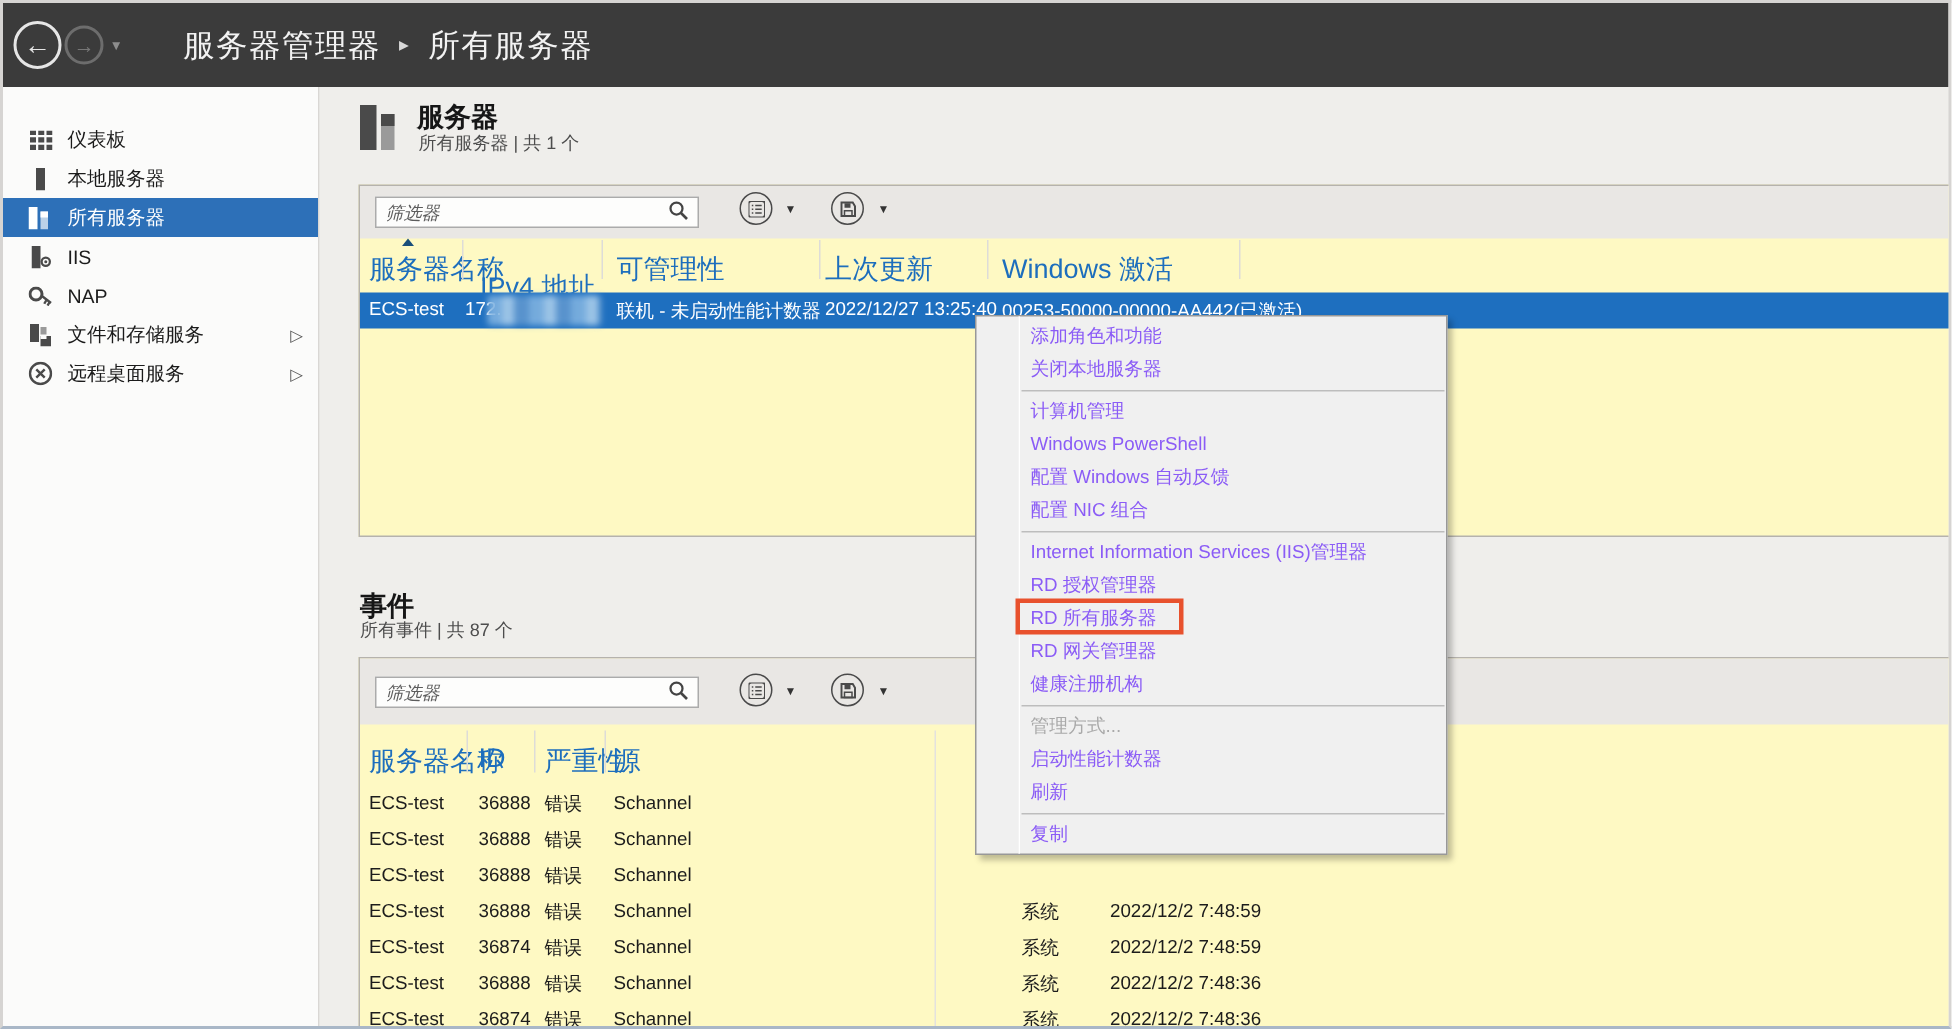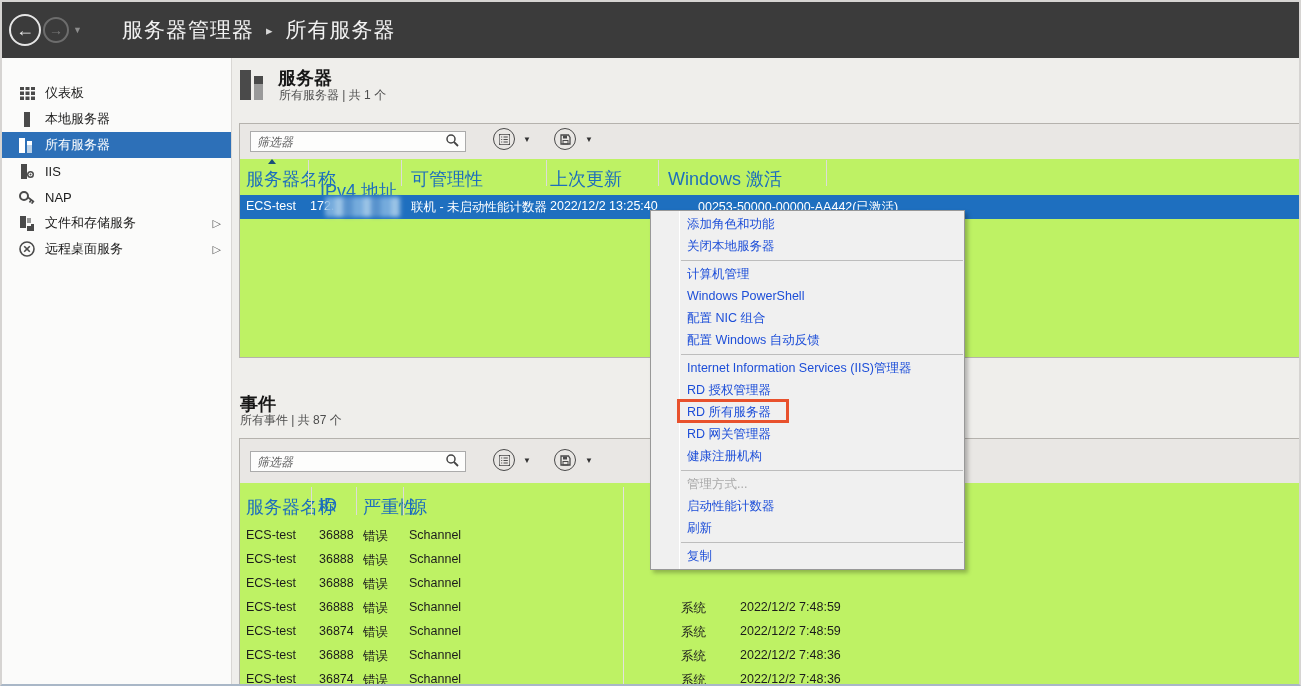--- a/index.html
+++ b/index.html
@@ -14,32 +14,32 @@
   .navbtn { width:32px; height:32px; border-radius:50%; display:flex; align-items:center; justify-content:center;
             font-size:18px; line-height:1; }
   .navbtn.back { margin-left:7px; border:2px solid #e6e6e6; color:#e6e6e6; }
   .navbtn.fwd  { margin-left:2px; width:26px; height:26px; border:2px solid #6d6d6d; color:#777; font-size:14px; }
   .nav-caret { color:#8d8d8d; font-size:9px; margin-left:4px; }
   .title-wrap { margin-left:40px; display:flex; align-items:center; gap:12px; color:#f2f2f2;
                 font-size:21px; letter-spacing:1px; }
   .title-sep { font-size:13px; color:#d8d8d8; }
 
   
-  .sidebar { position:absolute; left:0; top:56px; width:230px; height:628px; background:#fbfbfa;
+  .sidebar { position:absolute; left:0; top:56px; width:211px; height:628px; background:#fbfbfa;
              border-right:1px solid #d9d7d4; padding-top:22px; }
   .side-item { position:relative; height:26px; display:flex; align-items:center; cursor:default; }
   .side-item .sicon { width:20px; margin-left:15px; display:flex; justify-content:center; color:#4a4a4a; }
   .side-item .slabel { margin-left:8px; font-size:13px; color:#1b1b1b; }
   .side-item.selected { background:#2d70b8; }
   .side-item.selected .slabel { color:#fff; }
   .side-item.selected .sicon { color:#cfe0f2; }
   .side-item .expand { position:absolute; right:10px; color:#555; font-size:11px; }
 
   
-  .tile { position:absolute; background:#bef264; border:1px solid #b5b2ad;padding-left:41px; }
+  .tile { position:absolute; background:#fef9c3; border:1px solid #b5b2ad;padding-left:41px; }
   .tile-toolbar { position:absolute; left:0; top:0; width:100%; background:#e9e7e4; }
   .filterbox { position:absolute; left:10px; top:7px; width:216px; height:21px; background:#fdfdfc;
                border:1px solid #ababab; display:flex; align-items:center; }
   .filterbox input { flex:1; border:none; outline:none; background:transparent; font-size:12px;
                      padding:0 4px 0 6px; font-family:inherit; }
   .filterbox input::placeholder { font-style:italic; color:#5c5c5c; opacity:1; }
   .circlebtn { position:absolute; top:4px; width:22px; height:22px; border-radius:50%;
                border:1.6px solid #4a4a4a; display:flex; align-items:center; justify-content:center; color:#4a4a4a; }
   .btn-caret { position:absolute; top:11px; color:#333; font-size:8px; }
   .col-header { position:absolute; color:#1d6ebd; font-size:18px; white-space:nowrap; }
@@ -60,21 +60,21 @@
   
   .ev-row { position:absolute; left:0; width:100%; height:24px; }
   .ev-divider { position:absolute; width:1px; background:#e3e2de; }
 
   
   .ctx-menu { position:absolute; left:648px; top:208px; width:315px; background:#f0f0f0;
               border:1px solid #989898; box-shadow:3px 3px 4px rgba(0,0,0,.25); padding:2px 0; z-index:50; }
   .ctx-gutter { position:absolute; left:28px; top:0; bottom:0; width:1px; background:#e2e2e2;
                 border-right:1px solid #fff; }
   .ctx-item { position:relative; height:22px; line-height:22px; padding-left:36px; font-size:12.5px;
-              color:#1d4ed8; white-space:nowrap; cursor:default; }
+              color:#8b5cf6; white-space:nowrap; cursor:default; }
   .ctx-item.disabled { color:#a9a9a9; }
   .ctx-sep { height:1px; background:#bdbdbd; margin:3px 1px 2px 30px; }
   .red-box { position:absolute; left:26px; top:-2px; width:112px; height:24px;
              border:3px solid #e8512d; z-index:60; }
 </style>
 </head>
 <body>
 
 <div class="screen">
 
@@ -226,22 +226,22 @@
       <span class="hdr-divider" style="left:306px; top:36px; height:26px;"></span>
       <span class="hdr-divider" style="left:418px; top:36px; height:26px;"></span>
       <span class="hdr-divider" style="left:586px; top:36px; height:26px;"></span>
     </div>
 
     <div class="sel-row" style="top:71px;">
       <span class="cell" style="left:6px;  top:4px;">ECS-test</span>
       <span class="cell" style="left:70px; top:4px;">172.</span>
       <span class="ip-blur"></span>
       <span class="cell" style="left:171px;top:4px;">联机 - 未启动性能计数器</span>
-      <span class="cell" style="left:310px;top:4px;">2022/12/2 13:25:40</span>
-      <span class="cell" style="left:428px;top:4px;margin-left:30px;">00253-50000-00000-AA442(已激活)</span>
+      <span class="cell" style="left:310px;top:4px;">2022/12/27 13:25:40</span>
+      <span class="cell" style="left:428px;top:4px;">00253-50000-00000-AA442(已激活)</span>
     </div>
   </div>
 
   <div class="panel-title" style="left:238px; top:390px;">事件</div>
   <div class="panel-sub" style="left:238px; top:410px;">所有事件 | 共 87 个</div>
 
   <div class="tile" style="left:237px; top:436px; width:1062px; height:248px;">
     <div class="tile-toolbar" style="height:44px;">
       <div class="filterbox" style="top:12px;">
         <input type="text" placeholder="筛选器" style="">
@@ -340,22 +340,22 @@
     </div>
   </div>
 
   <div class="ctx-menu">
     <div class="ctx-gutter"></div>
     <div class="ctx-item">添加角色和功能</div>
     <div class="ctx-item">关闭本地服务器</div>
     <div class="ctx-sep"></div>
     <div class="ctx-item">计算机管理</div>
     <div class="ctx-item">Windows PowerShell</div>
+    <div class="ctx-item">配置 Windows 自动反馈</div>
     <div class="ctx-item">配置 NIC 组合</div>
-    <div class="ctx-item">配置 Windows 自动反馈</div>
     <div class="ctx-sep"></div>
     <div class="ctx-item">Internet Information Services (IIS)管理器</div>
     <div class="ctx-item">RD 授权管理器</div>
     <div class="ctx-item">
       <span>RD 所有服务器</span>
       <span class="red-box"></span>
     </div>
     <div class="ctx-item">RD 网关管理器</div>
     <div class="ctx-item">健康注册机构</div>
     <div class="ctx-sep"></div>

